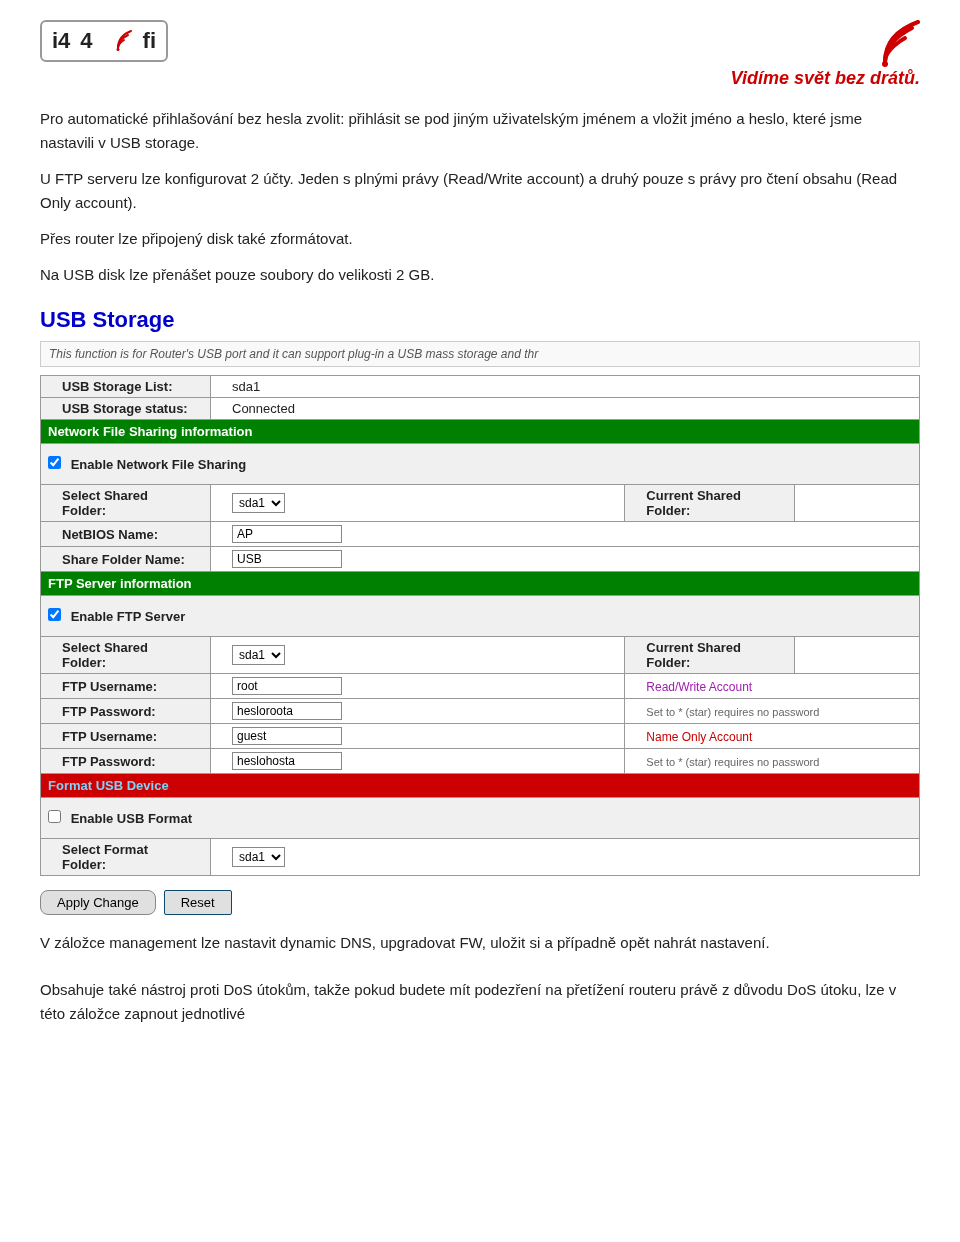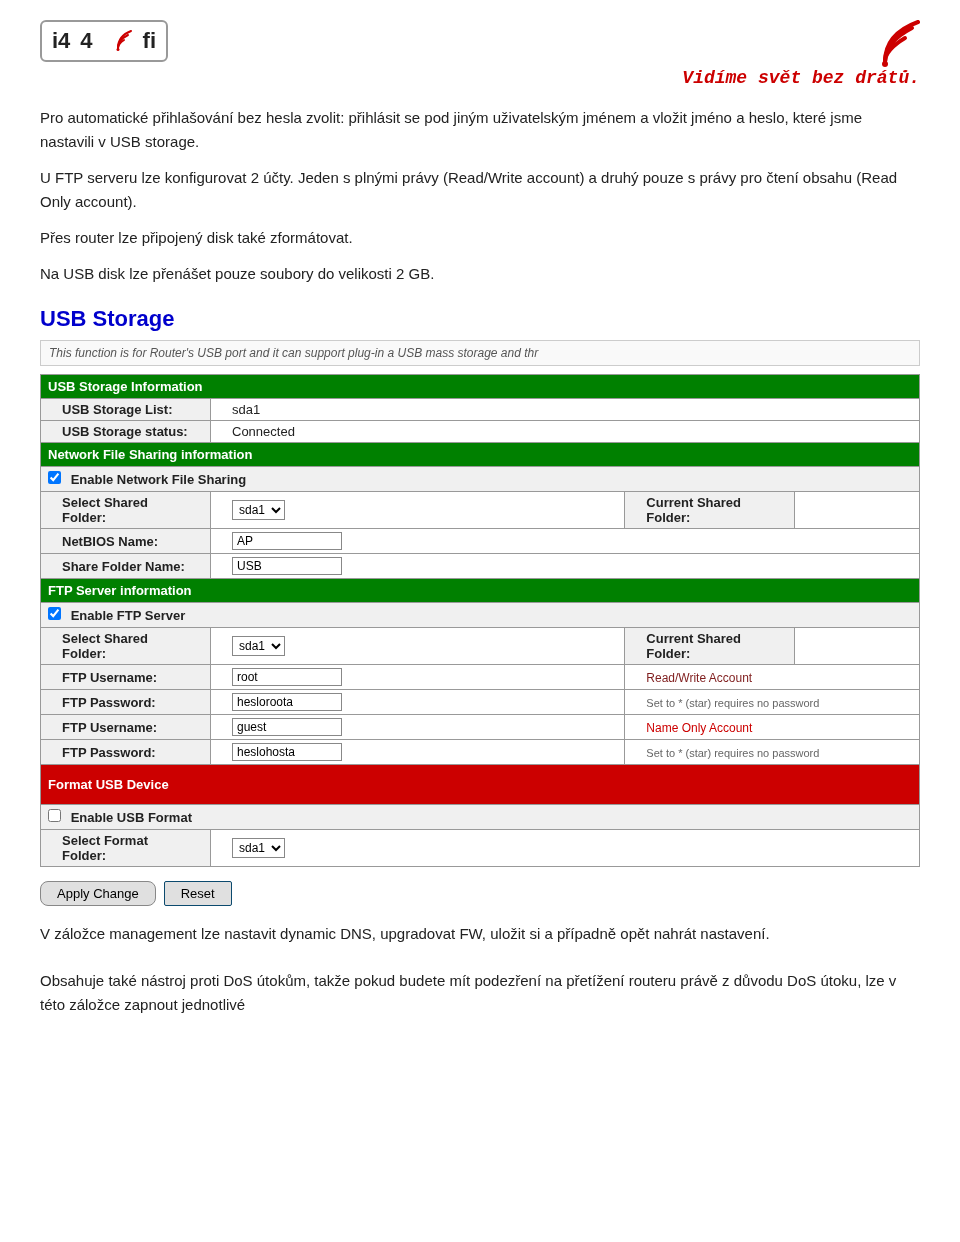--- a/index.html
+++ b/index.html
@@ -29,21 +29,20 @@
       align-items: center;
       gap: 10px;
     }
     .logo-i4 {
       font-size: 22px;
       font-weight: bold;
       color: #222;
     }
     .tagline-area {
       text-align: right;
-      font-family: Liberation Mono, monospace;
     }
     .tagline {
       font-size: 18px;
       font-weight: bold;
       color: #cc0000;
       font-style: italic;
     }
     
     .intro-text {
       font-size: 15px;
@@ -79,52 +78,52 @@
     }
     .section-header-row td {
       background: #008000;
       color: #fff;
       font-weight: bold;
       font-size: 13px;
       padding: 4px 7px;
     }
     .format-header-row td {
       background: #cc0000;
-      color: #ffffff;
-      font-weight: bold;
-      font-size: 13px;
-      padding: 12px 7px;
+      color: #7dd3fc;
+      font-weight: bold;
+      font-size: 13px;
+      padding: 4px 7px;
     }
     .label-cell {
       font-weight: bold;
       background: #f0f0f0;
       width: 170px;
     }
     .value-cell {
       background: #fff;
     }
     .checkbox-row td {
       background: #f0f0f0;
-      padding: 4px 7px;
+      padding: 12px 7px;
     }
     .inline-input {
       border: 1px solid #888;
       padding: 1px 4px;
       font-size: 12px;
       width: 110px;
       background: #fff;
     }
     .select-small {
       font-size: 12px;
       border: 1px solid #888;
       padding: 1px 2px;
       background: #fff;
     }
     .link-blue {
-      color: #7f1d1d;
+      color: #a21caf;
       font-size: 12px;
     }
     .link-red {
       color: #cc0000;
       font-size: 12px;
     }
     .note-gray {
       color: #666;
       font-size: 11px;
     }
@@ -199,23 +198,20 @@
   <p class="intro-text">Na USB disk lze přenášet pouze soubory do velikosti 2 GB.</p>
 
   
   <div class="section-title">USB Storage</div>
   <div class="router-desc">This function is for Router's USB port and it can support plug-in a USB mass storage and thr</div>
 
   
   <table class="usb-table">
 
     <tbody>
-        <tr class="section-header-row">
-      <td colspan="4">USB Storage Information</td>
-    </tr>
 
     <tr>
       <td class="label-cell">USB Storage List:</td>
       <td class="value-cell" colspan="3">sda1</td>
     </tr>
 
     <tr>
       <td class="label-cell">USB Storage status:</td>
       <td class="value-cell" colspan="3">Connected</td>
     </tr>

